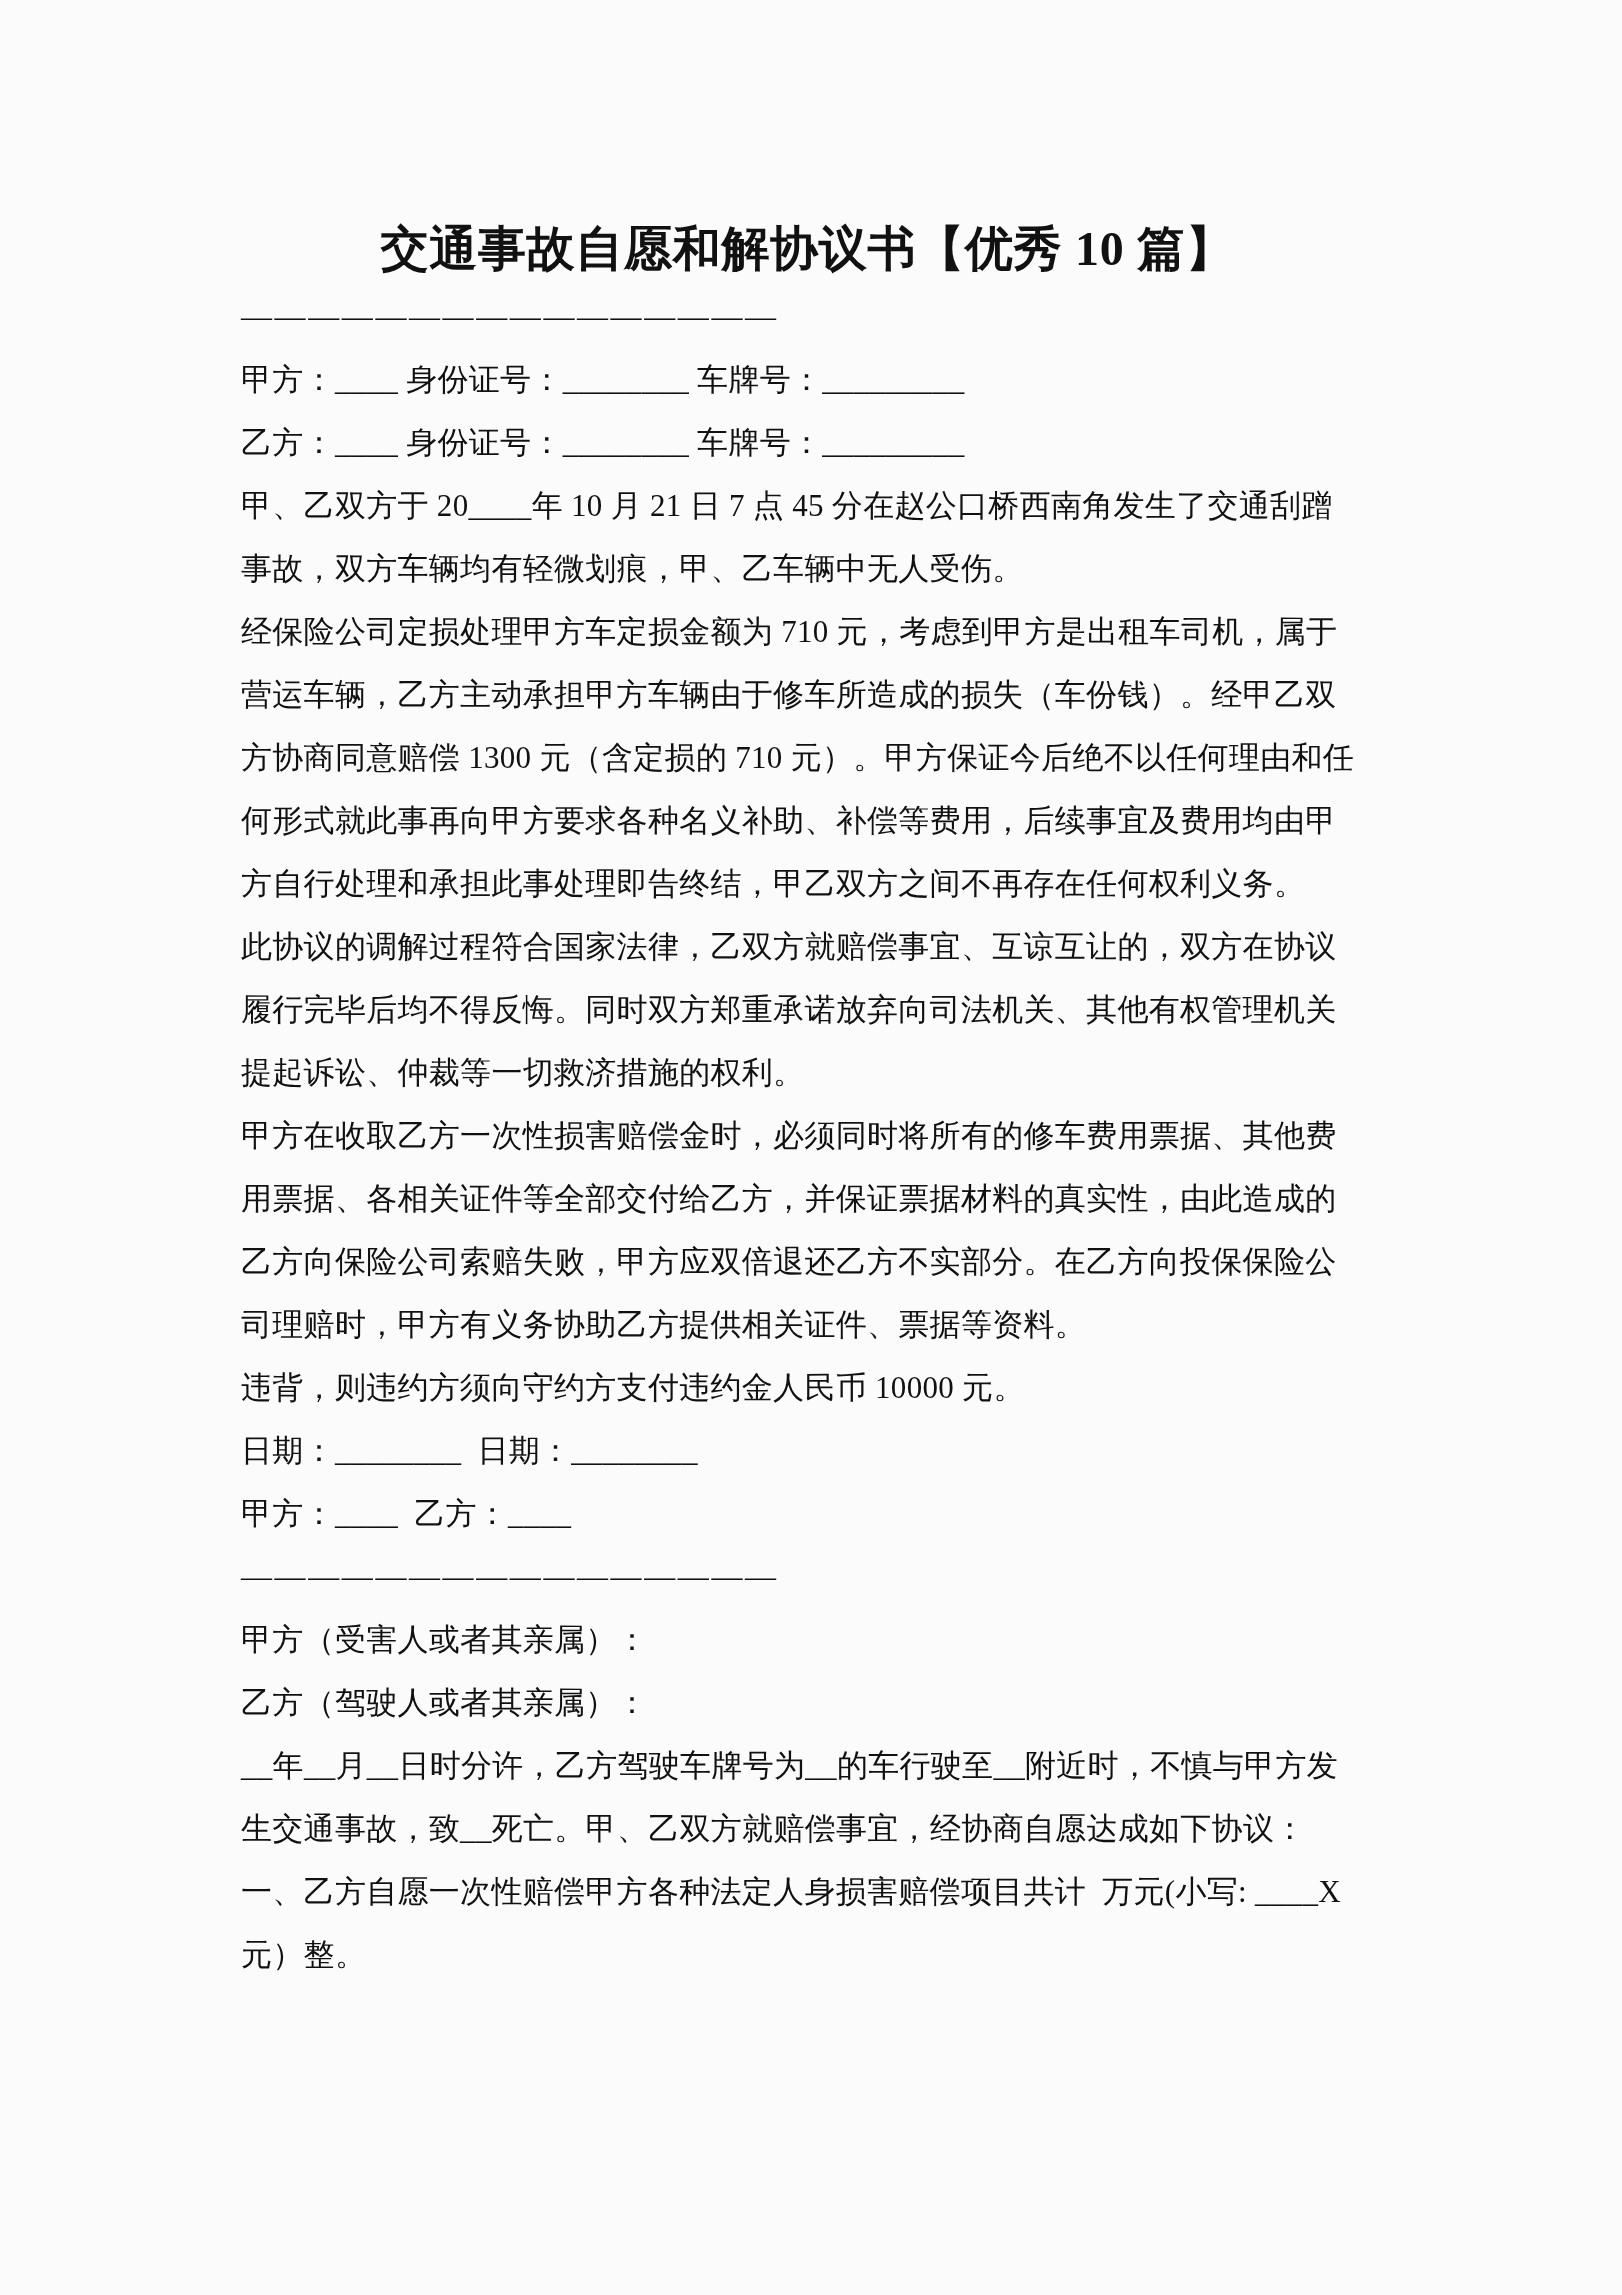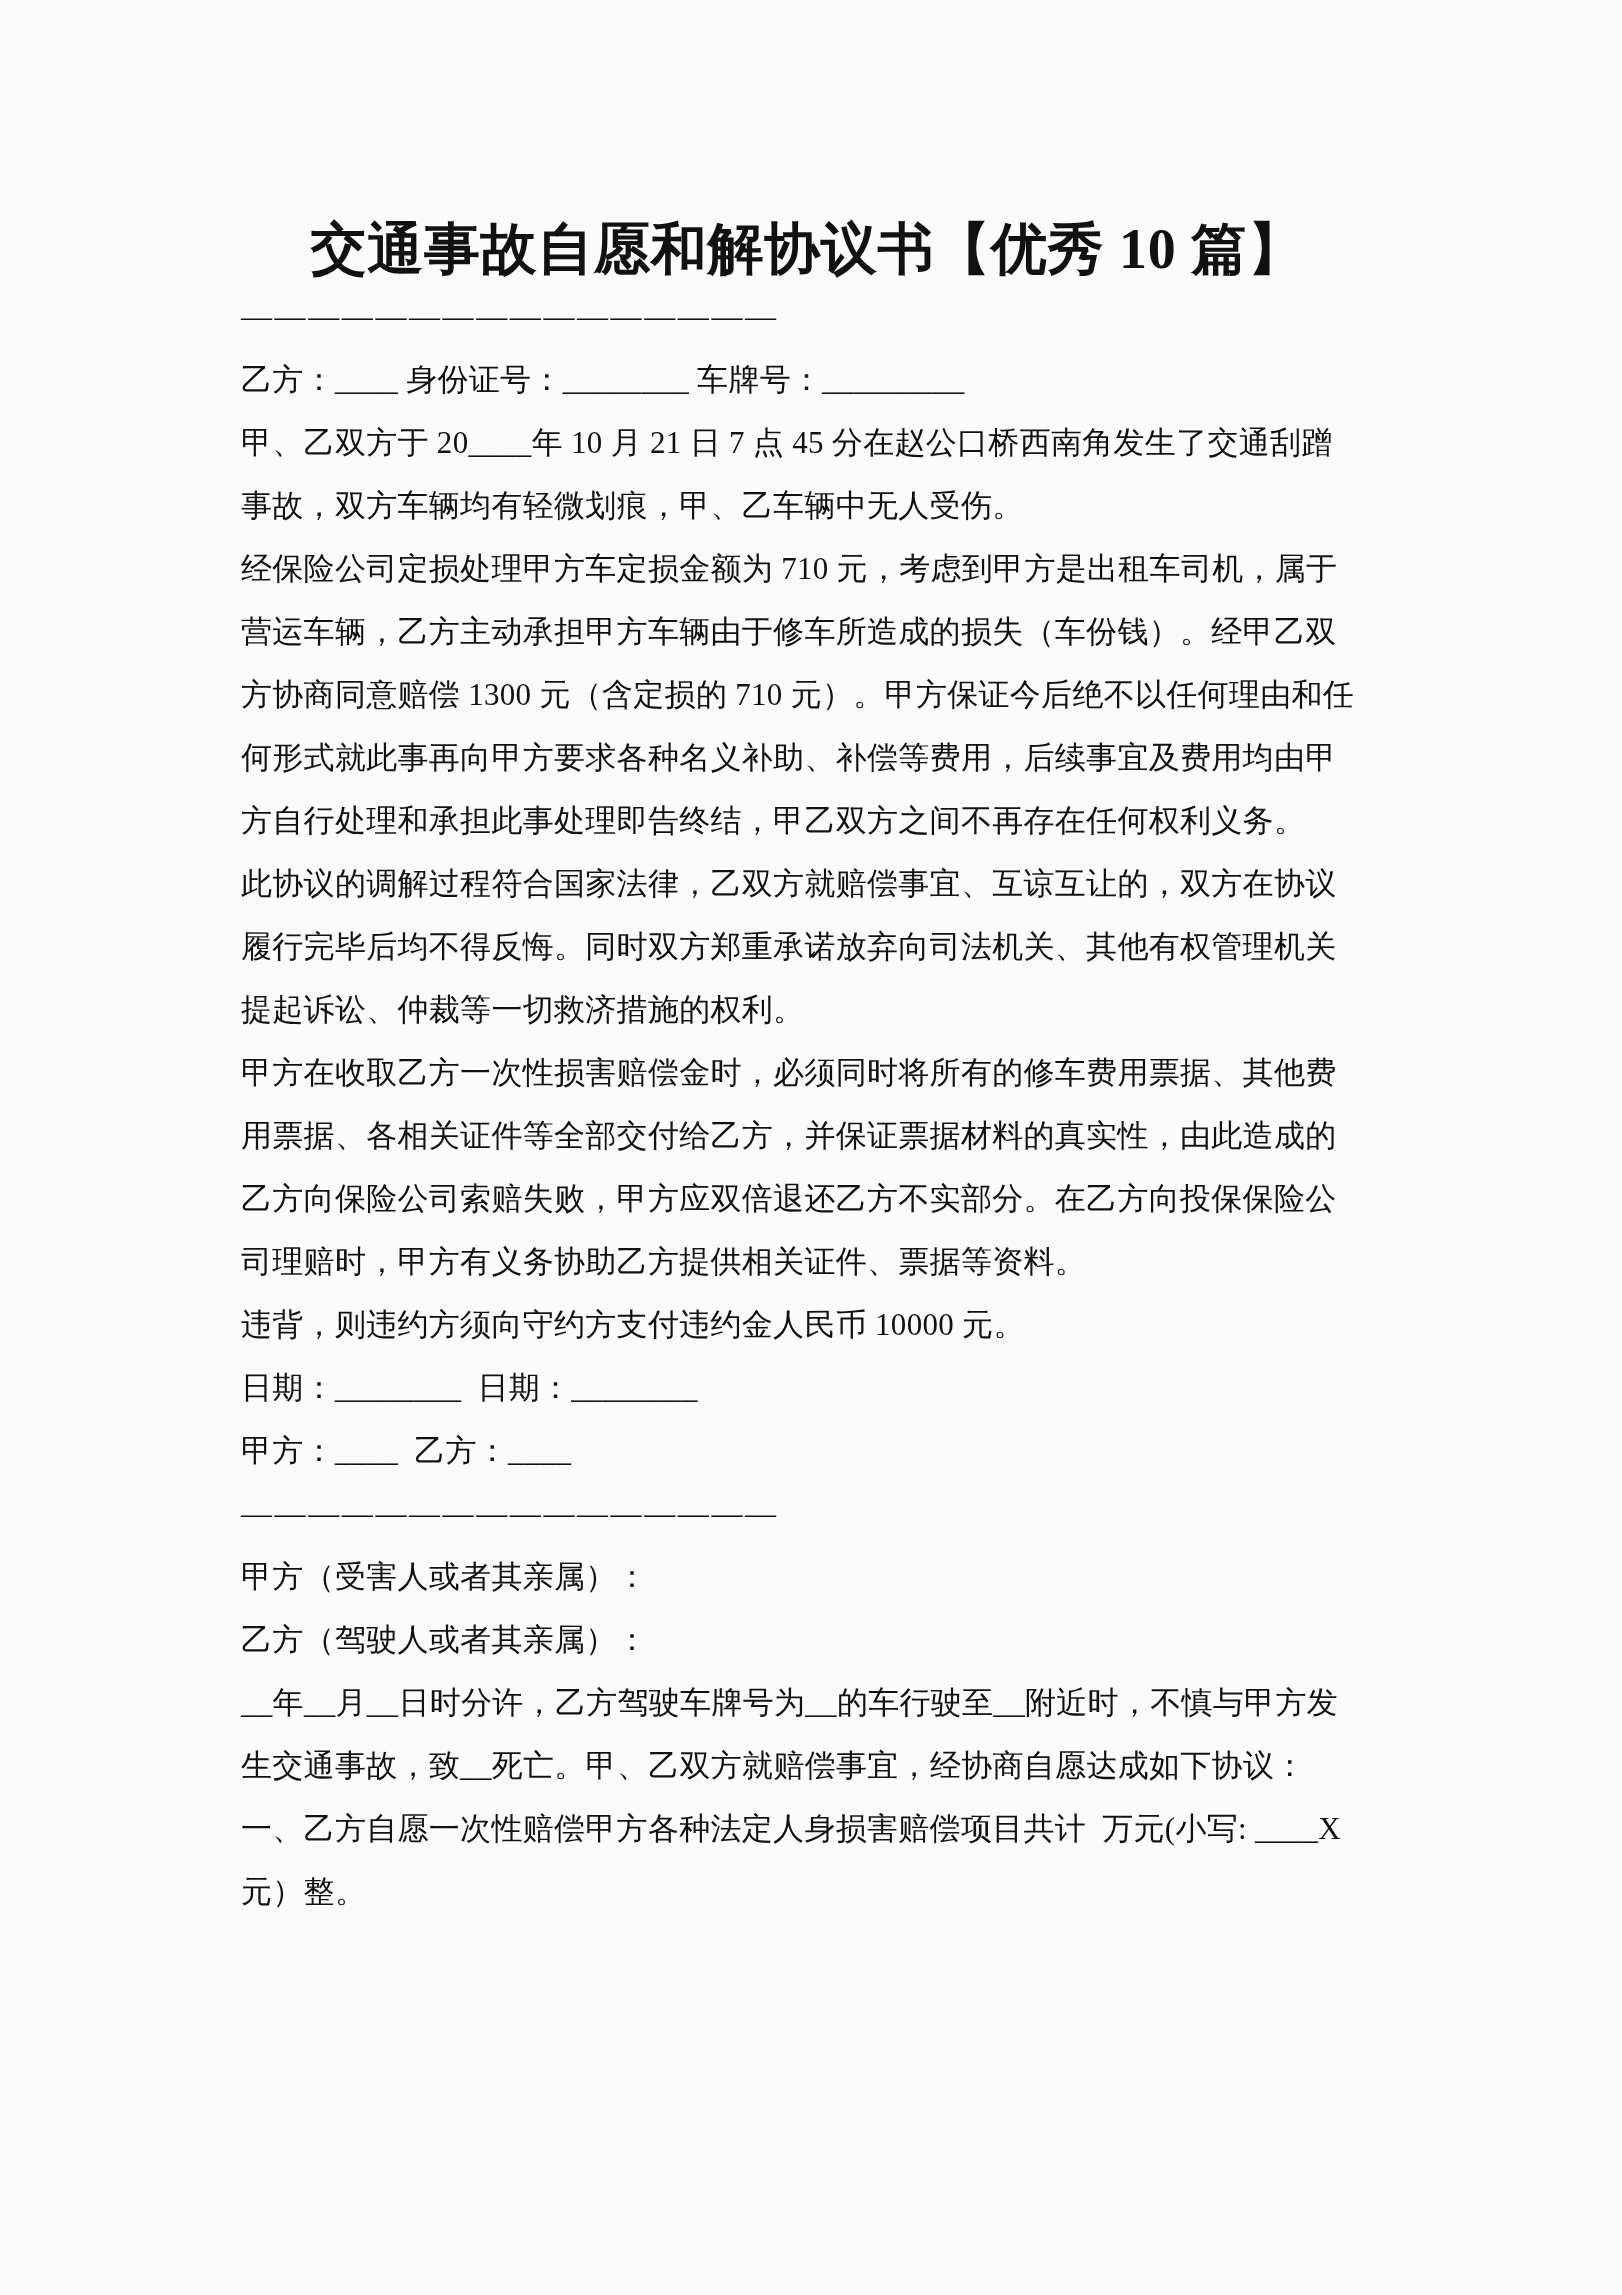--- a/index.html
+++ b/index.html
@@ -17,21 +17,21 @@
   .page {
     box-sizing: border-box;
     width: 1623px;
     height: 2295px;
     padding: 213px 222px 0 241px;
   }
   .doc-title {
     margin: 0;
     padding: 0;
     width: 1133px;
-    font-size: 56px;
+    font-size: 48px;
     font-weight: bold;
     line-height: 72px;
     text-align: center;
     white-space: nowrap;
     letter-spacing: 0.7px;
   }
   .line {
     width: 1133px;
     font-size: 31px;
     line-height: 63px;
@@ -44,20 +44,21 @@
 </style>
 </head>
 <body>
 
 <div class="page">
 
   <h1 class="doc-title">交通事故自愿和解协议书【优秀 10 篇】</h1>
 
   <div class="line divider">————————————————</div>
 
+  <div class="line">甲方：____ 身份证号：________ 车牌号：_________</div>
   <div class="line">乙方：____ 身份证号：________ 车牌号：_________</div>
 
   <div class="line">甲、乙双方于 20____年 10 月 21 日 7 点 45 分在赵公口桥西南角发生了交通刮蹭</div>
   <div class="line">事故，双方车辆均有轻微划痕，甲、乙车辆中无人受伤。</div>
   <div class="line">经保险公司定损处理甲方车定损金额为 710 元，考虑到甲方是出租车司机，属于</div>
   <div class="line">营运车辆，乙方主动承担甲方车辆由于修车所造成的损失（车份钱）。经甲乙双</div>
   <div class="line">方协商同意赔偿 1300 元（含定损的 710 元）。甲方保证今后绝不以任何理由和任</div>
   <div class="line">何形式就此事再向甲方要求各种名义补助、补偿等费用，后续事宜及费用均由甲</div>
   <div class="line">方自行处理和承担此事处理即告终结，甲乙双方之间不再存在任何权利义务。</div>
   <div class="line">此协议的调解过程符合国家法律，乙双方就赔偿事宜、互谅互让的，双方在协议</div>

